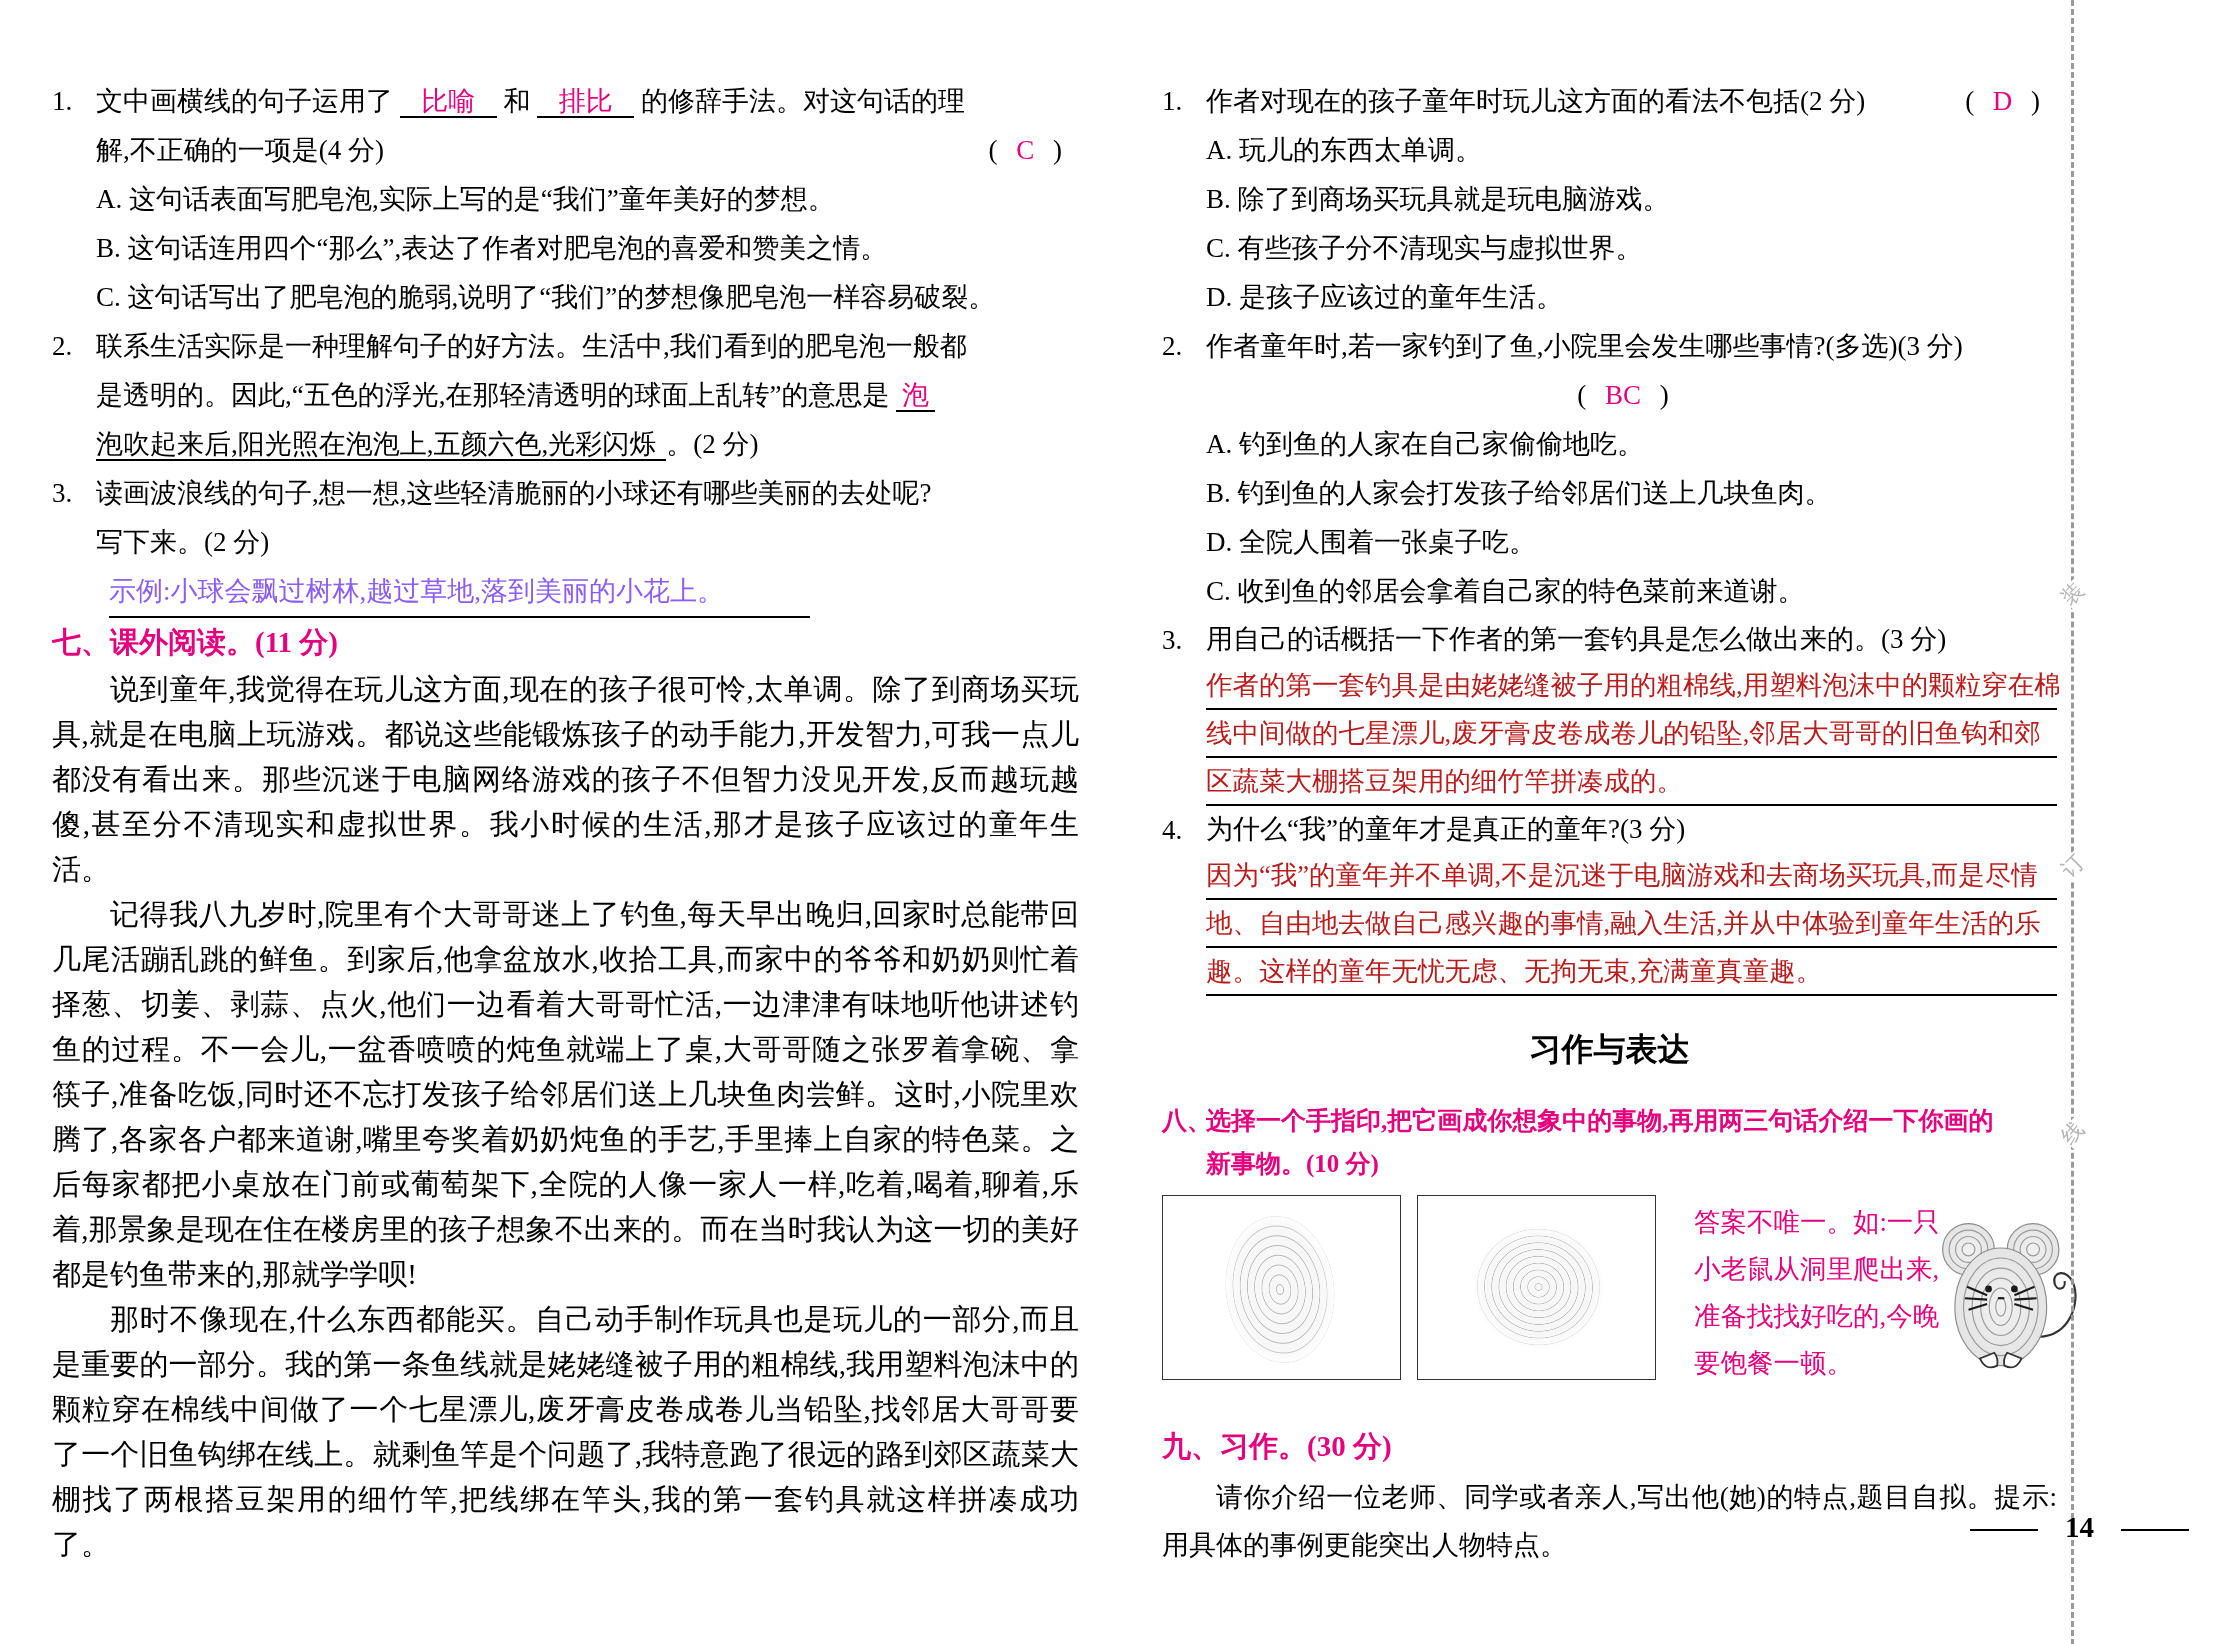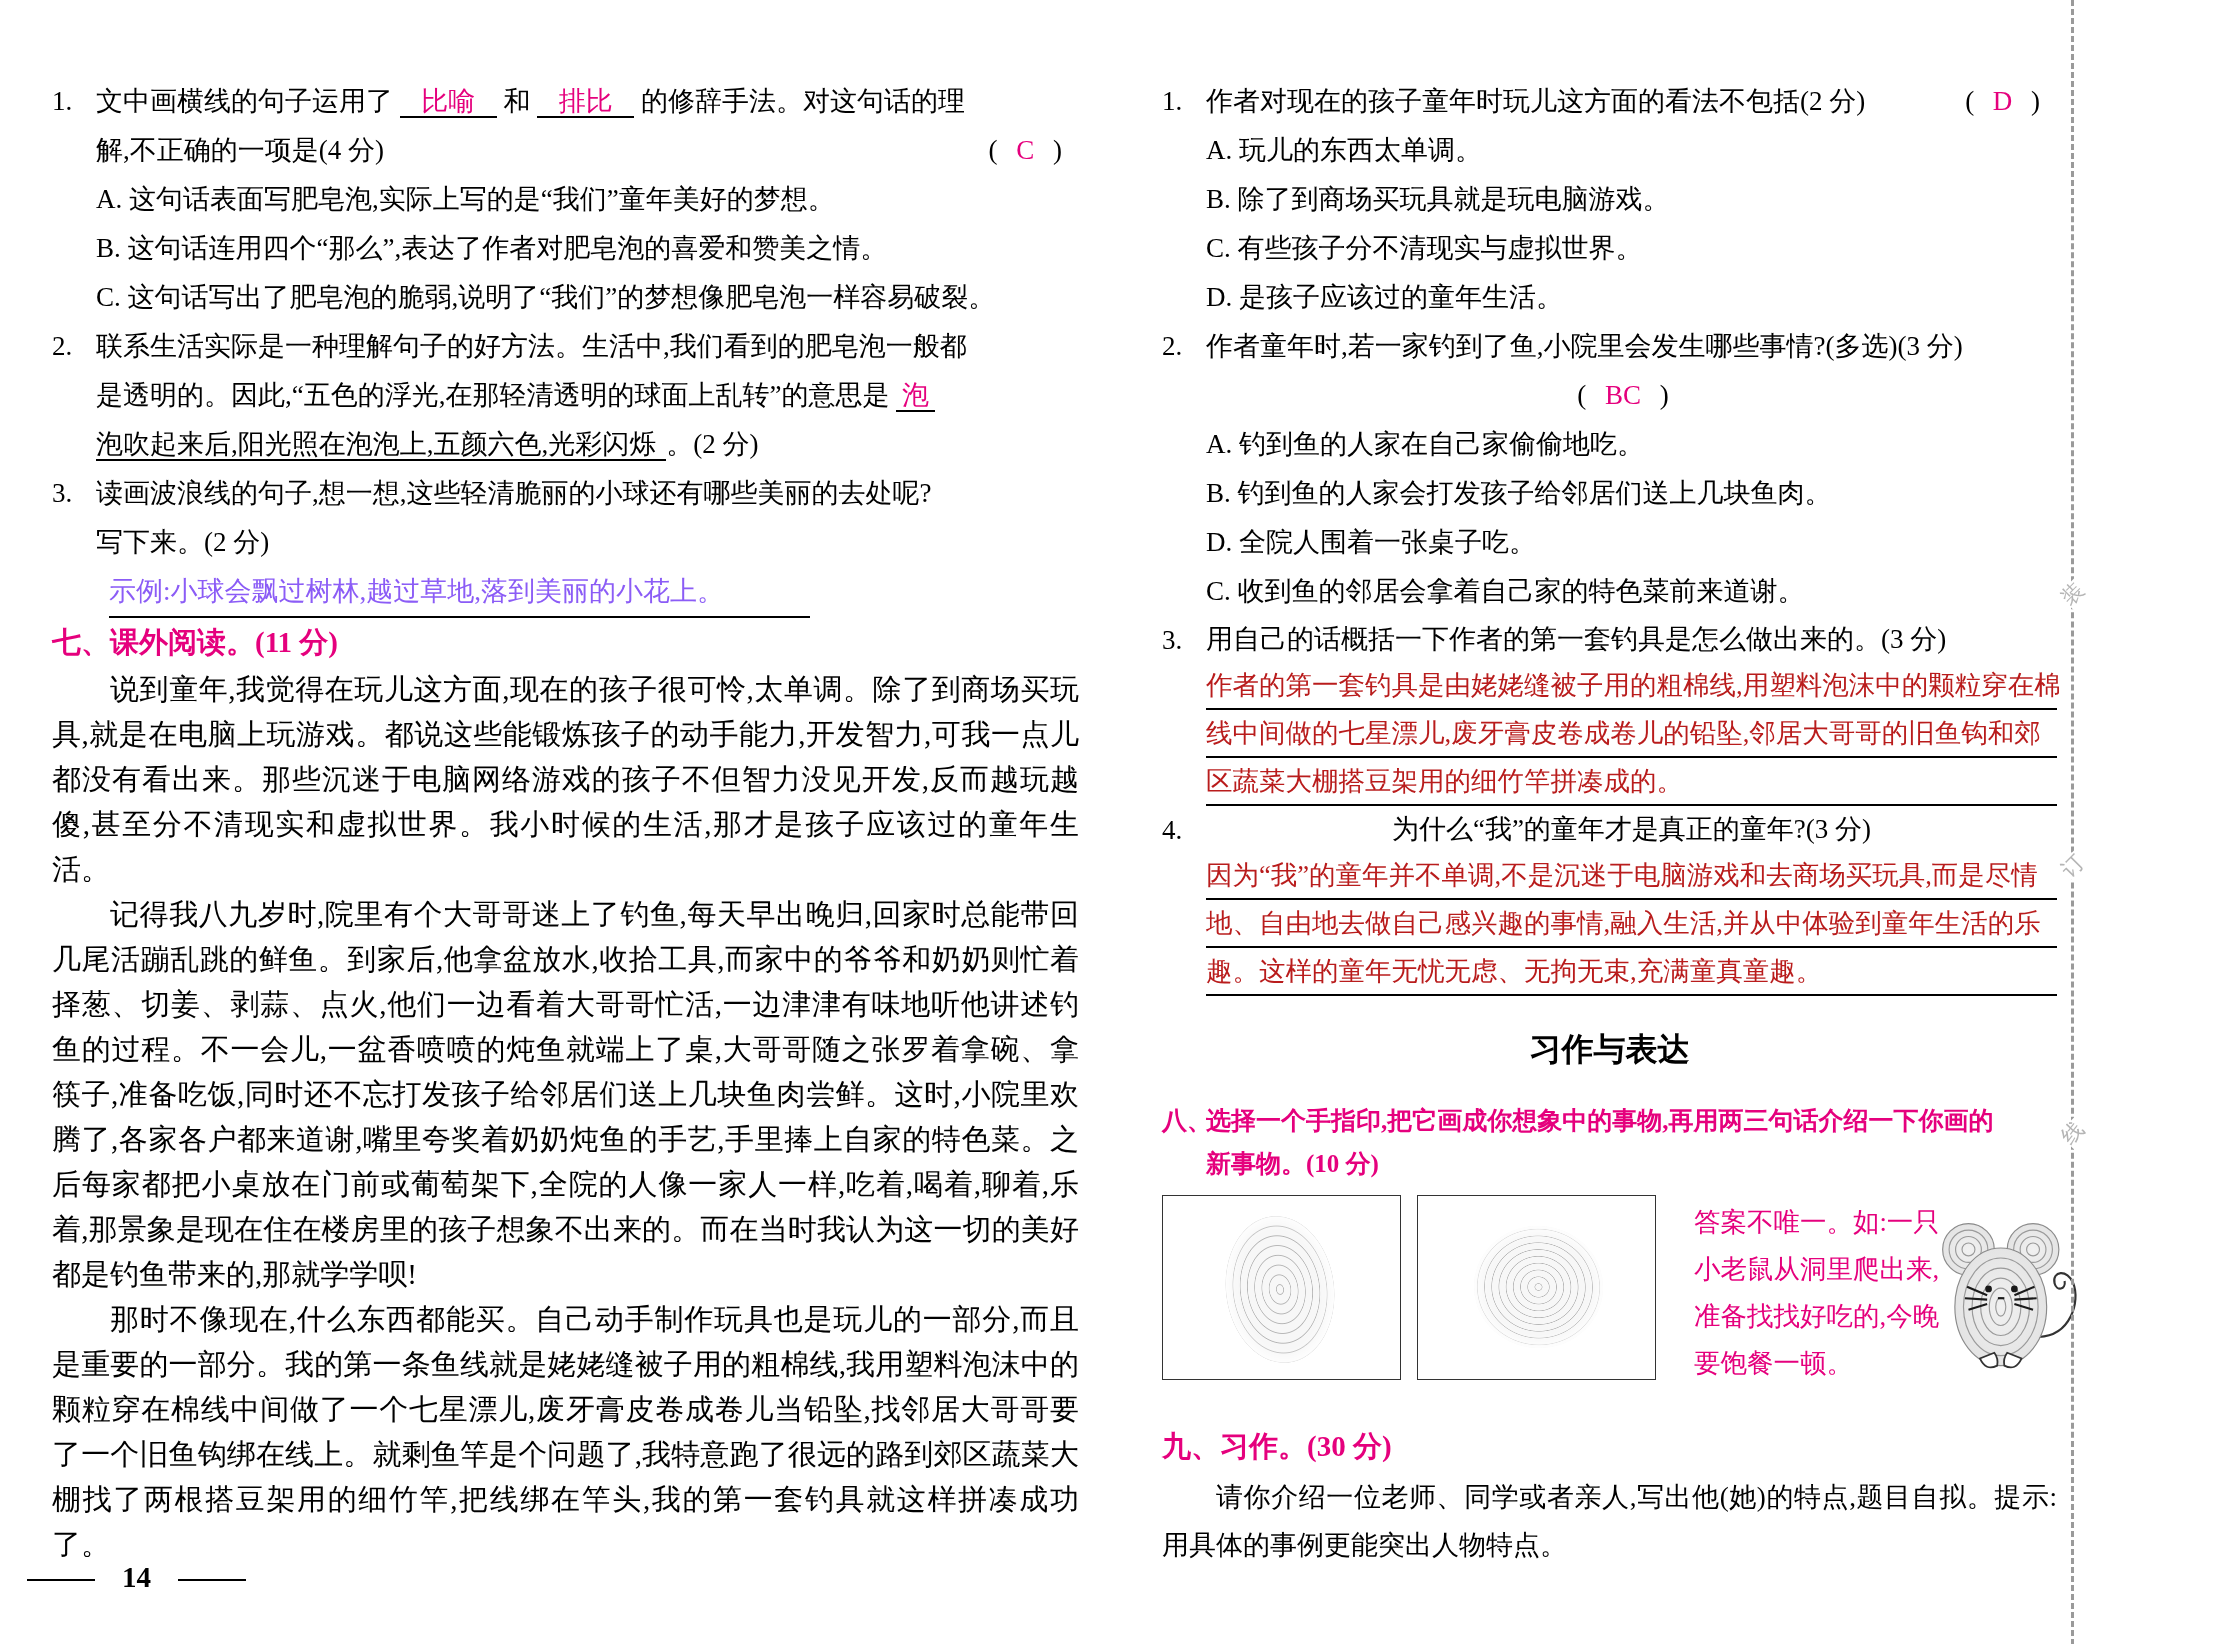--- a/index.html
+++ b/index.html
@@ -34,21 +34,21 @@
       border-radius:50%;box-shadow:inset 0 0 13px 4.3px #fff;}
   .notes{position:absolute;left:532px;top:4.3px;width:230px;}
   .note-line{color:#e5007d;font-size:26.5px;line-height:47px;white-space:nowrap;}
   .q9{margin-top:24px;}
   .q9-title{color:#e5007d;font-weight:bold;font-size:29px;line-height:47px;}
   .q9-body{font-size:27px;line-height:48px;text-align:justify;text-indent:2em;margin:2.9px 0 0 0;}
   .opt{white-space:nowrap;}
   .binding{position:absolute;left:2071px;top:0;height:1645px;width:0;border-left:3.6px dashed #9a9a9a;}
   .bind-mark{position:absolute;left:-13px;width:32px;color:#b5b5b5;font-size:21.5px;
              transform:rotate(-45deg);background:#fff;line-height:21.5px;}
-  .pagenum{position:absolute;left:0;width:2216px;top:1561px;text-align:left;font-size:29px;}
+  .pagenum{position:absolute;left:0;width:2216px;top:1511px;text-align:right;font-size:29px;}
   .pagenum .dash{display:inline-block;width:68px;border-top:2.9px solid #000;vertical-align:middle;margin:0 27px;}
   .pagenum .num{font-weight:bold;}
   .mouse{position:absolute;left:762px;top:20px;width:165px;height:165px;}
   .rq{margin-top:0;}
 </style>
 </head>
 <body>
 
 <div class="page">
 
@@ -121,21 +121,21 @@
     <div class="q rq">
       <span class="qnum">3.</span>
       <div class="qline" style="line-height:46px;">用自己的话概括一下作者的第一套钓具是怎么做出来的。(3 分)</div>
       <div class="pink-ansline">作者的第一套钓具是由姥姥缝被子用的粗棉线,用塑料泡沫中的颗粒穿在棉</div>
       <div class="pink-ansline">线中间做的七星漂儿,废牙膏皮卷成卷儿的铅坠,邻居大哥哥的旧鱼钩和郊</div>
       <div class="pink-ansline">区蔬菜大棚搭豆架用的细竹竿拼凑成的。</div>
     </div>
 
     <div class="q rq">
       <span class="qnum">4.</span>
-      <div class="qline" style="line-height:46px;text-align:center;">为什么“我”的童年才是真正的童年?(3 分)</div>
+      <div class="qline" style="line-height:46px;">为什么“我”的童年才是真正的童年?(3 分)</div>
       <div class="pink-ansline">因为“我”的童年并不单调,不是沉迷于电脑游戏和去商场买玩具,而是尽情</div>
       <div class="pink-ansline">地、自由地去做自己感兴趣的事情,融入生活,并从中体验到童年生活的乐</div>
       <div class="pink-ansline">趣。这样的童年无忧无虑、无拘无束,充满童真童趣。</div>
     </div>
 
     <div class="writing-head">习作与表达</div>
 
     <div class="q8-stem">
       <span class="q8-num">八、</span>
       <div class="qline">选择一个手指印,把它画成你想象中的事物,再用两三句话介绍一下你画的</div>

